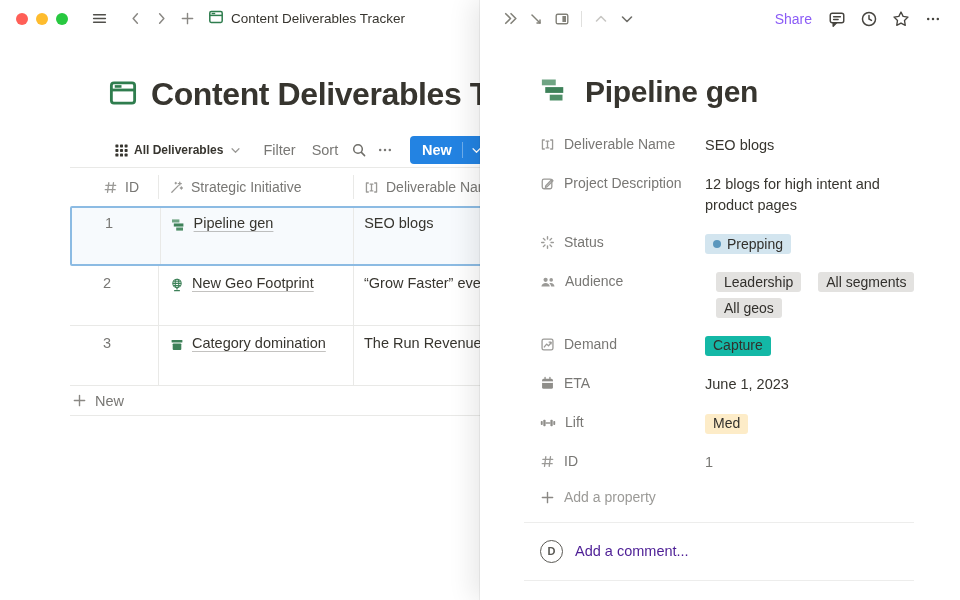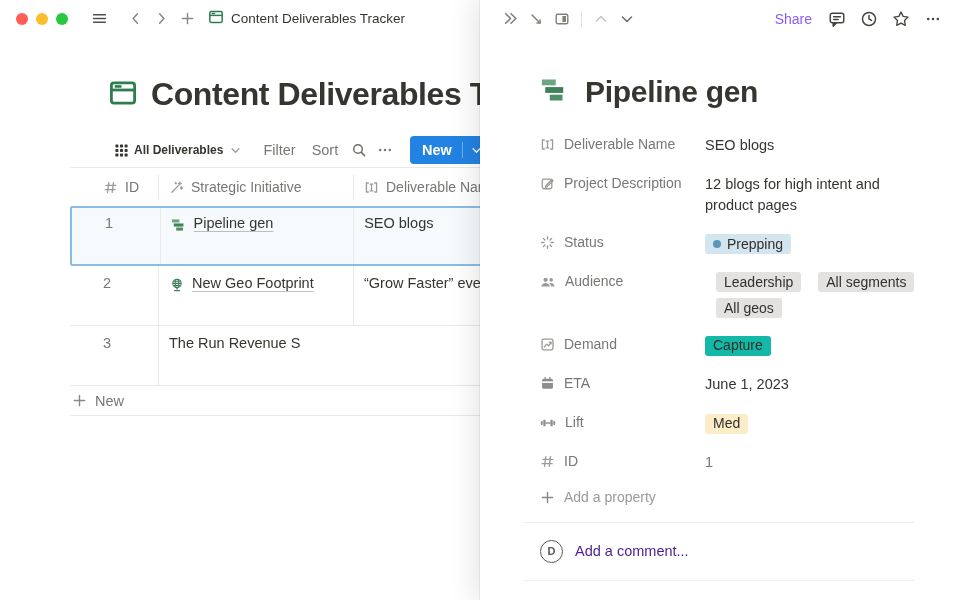--- a/index.html
+++ b/index.html
@@ -255,20 +255,31 @@
                     <path d="M5.6 13.7h4.8" stroke-width="1.3" stroke-linecap="round"></path>
                   </svg>
                 </span>
                 <a>New Geo Footprint</a>
               </span>
             </div>
             <div class="cell c3 dn">“Grow Faster” eve</div>
           </div>
           <div class="trow">
             <div class="cell c1 cell-id">3</div>
+            <div class="cell c2">
+              <span class="ini">
+                <span style="display:flex">
+                  <svg width="16" height="16" viewBox="0 0 16 16" fill="#3e8159">
+                    <rect x="2.6" y="3" width="10.8" height="2.6" rx=".6"></rect>
+                    <rect x="3.7" y="6.4" width="8.6" height="6.6" rx=".9"></rect>
+                  </svg>
+                </span>
+                <a>Category domination</a>
+              </span>
+            </div>
             <div class="cell c3 dn">The Run Revenue S</div>
           </div>
         </div>
       <div class="newrow">
         <span style="display:flex">
             <svg width="15" height="15" viewBox="0 0 16 16" fill="none" stroke="#8a8884" stroke-width="1.5" stroke-linecap="round">
               <path d="M8 2.5v11M2.5 8h11"></path>
             </svg>
           </span>
         <span>New</span>

